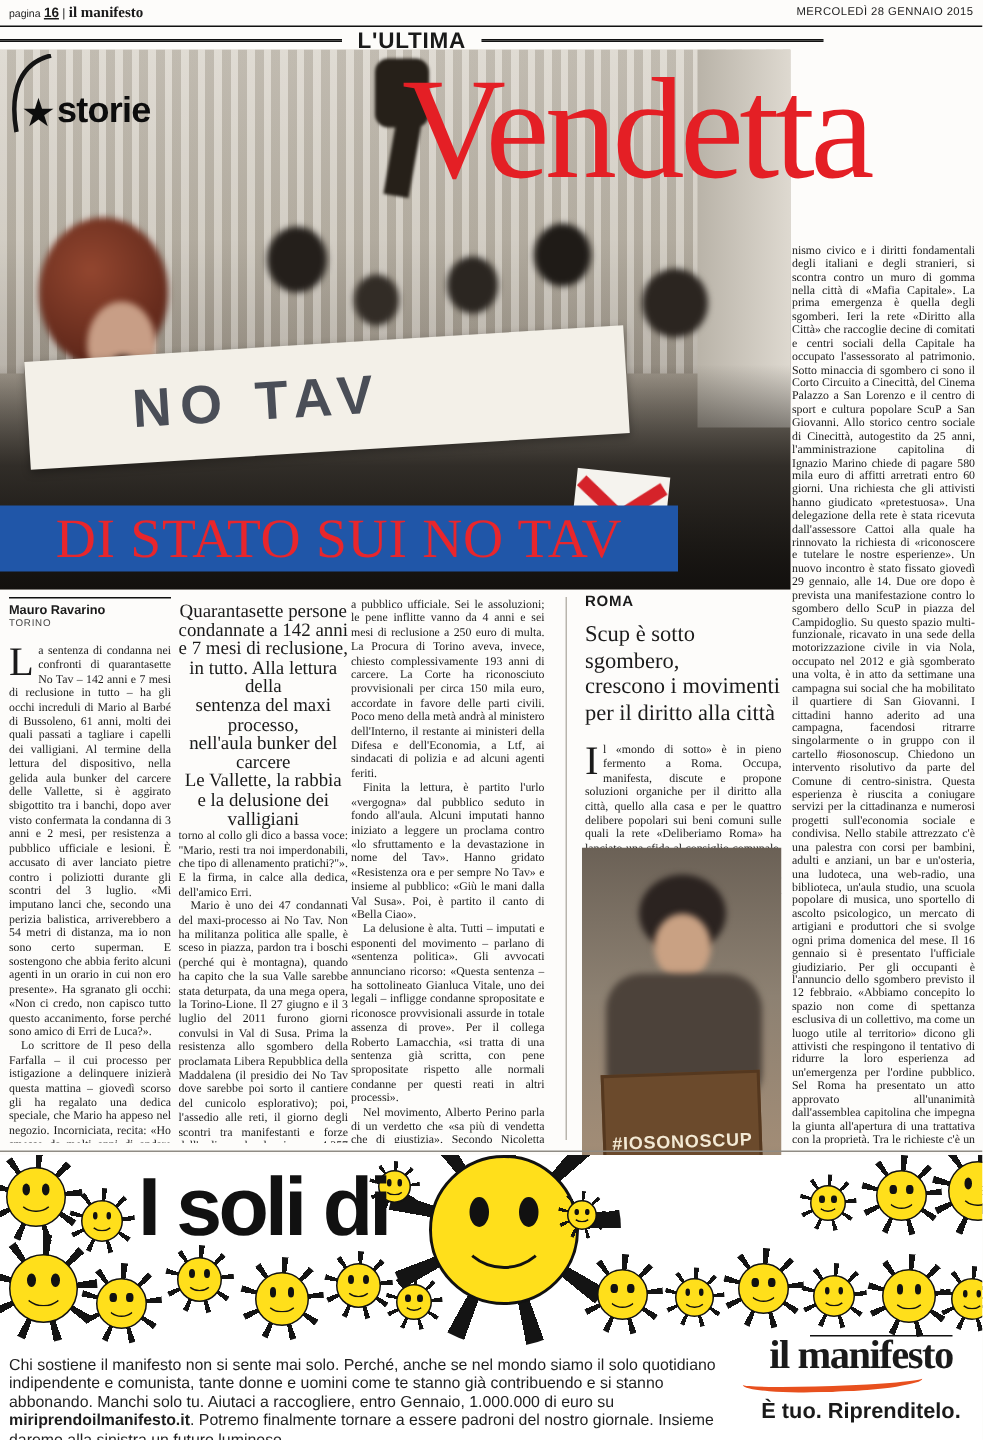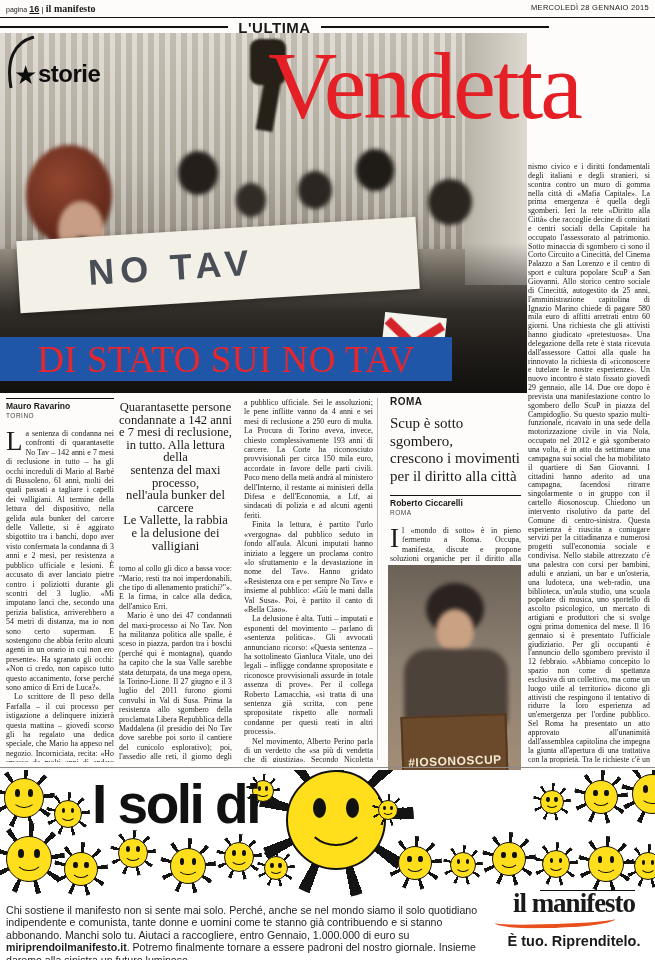--- a/index.html
+++ b/index.html
@@ -52,28 +52,28 @@
   #bluebanner .bb { font-family:"Liberation Serif",serif; font-size:37px; color:#e8262c; letter-spacing:.5px; white-space:nowrap; }
 
   
   .bodytext { font-size:7.9px; line-height:9.4px; text-align:justify; }
   .bodytext p { margin:0; text-indent:8px; }
   .bodytext p.dropcap, .bodytext p:first-child { text-indent:0; }
   .bodytext p.dropcap::first-letter { float:left; font-size:27px; line-height:23px; padding:1px 3px 0 0; font-weight:normal; }
 
   #col1 { position:absolute; left:6px;  top:398px; width:108px; height:364px; overflow:hidden; }
   #col2 { position:absolute; left:119px; top:398px; width:113px; height:364px; overflow:hidden; }
-  #col3 { position:absolute; left:244px; top:398px; width:129px; height:364px; overflow:hidden; }
+  #col3 { position:absolute; left:234px; top:398px; width:129px; height:364px; overflow:hidden; }
   #vrule1 { position:absolute; left:377px; top:398px; width:1px; height:362px; background:#b9b5ad; }
 
   .bylineblock { border-top:1px solid #111; padding-top:2px; margin-bottom:10px; font-family:"Liberation Sans",sans-serif; }
   .bylineblock .author { font-weight:bold; font-size:8.5px; }
   .bylineblock .city { font-size:6.5px; color:#444; letter-spacing:.5px; margin-top:1px; }
 
-  #standfirst { font-size:12.6px; line-height:12.6px; text-align:center; white-space:pre-line; margin-bottom:12px; padding-top:3px; }
+  #standfirst { font-size:12.6px; line-height:12.6px; text-align:center; white-space:pre-line; padding-top:3px; }
 
   
   #sidebar { position:absolute; left:390px; top:396px; width:131px; }
   #sb-kicker { font-family:"Liberation Sans",sans-serif; font-weight:bold; font-size:10px; letter-spacing:.5px; margin-bottom:8px; }
   #sb-headline { font-size:15px; line-height:17.5px; white-space:pre-line; margin-bottom:10px; }
   #photo2 { position:absolute; left:388px; top:565px; width:133px; height:284px; overflow:hidden;
             background:linear-gradient(180deg,#6e6257 0%,#92викор 0%,#8d7f71 30%,#a5917d 60%,#7a6a5a 100%); }
   #photo2 .wall { position:absolute; inset:0; background:linear-gradient(180deg,#6b6156 0%,#8d8172 35%,#a18c76 70%,#6f6152 100%); }
   #photo2 .hair { position:absolute; left:38px; top:18px; width:58px; height:52px; border-radius:50%; background:#2b2320; filter:blur(2px); }
   #photo2 .face { position:absolute; left:48px; top:44px; width:38px; height:44px; border-radius:50%; background:#c9a183; filter:blur(2px); }
@@ -205,24 +205,20 @@
       </div>
   </div>
 
   <div id="vrule1"></div>
 
   <div id="sidebar">
     <div id="sb-kicker">ROMA</div>
     <div id="sb-headline">Scup è sotto sgombero,
 crescono i movimenti
 per il diritto alla città</div>
-    <div class="bylineblock">
-      <div class="author">Roberto Ciccarelli</div>
-      <div class="city">ROMA</div>
-    </div>
     <div class="bodytext">
         <p class="dropcap">Il «mondo di sotto» è in pieno fermento a Roma. Occupa, manifesta, discute e propone soluzioni organiche per il diritto alla città, quello alla casa e per le quattro delibere popolari sui beni comuni sulle quali la rete «Deliberiamo Roma» ha lanciato una sfida al consiglio comunale. Questa forma di intelligenza sociale, espressione di una partecipazione che intreccia l'attivismo politico con il protago-</p>
       </div>
   </div>
 
   <div id="photo2">
     <div class="wall"></div>
     <div class="hair"></div>
     <div class="face"></div>
     <div class="torso"></div>

